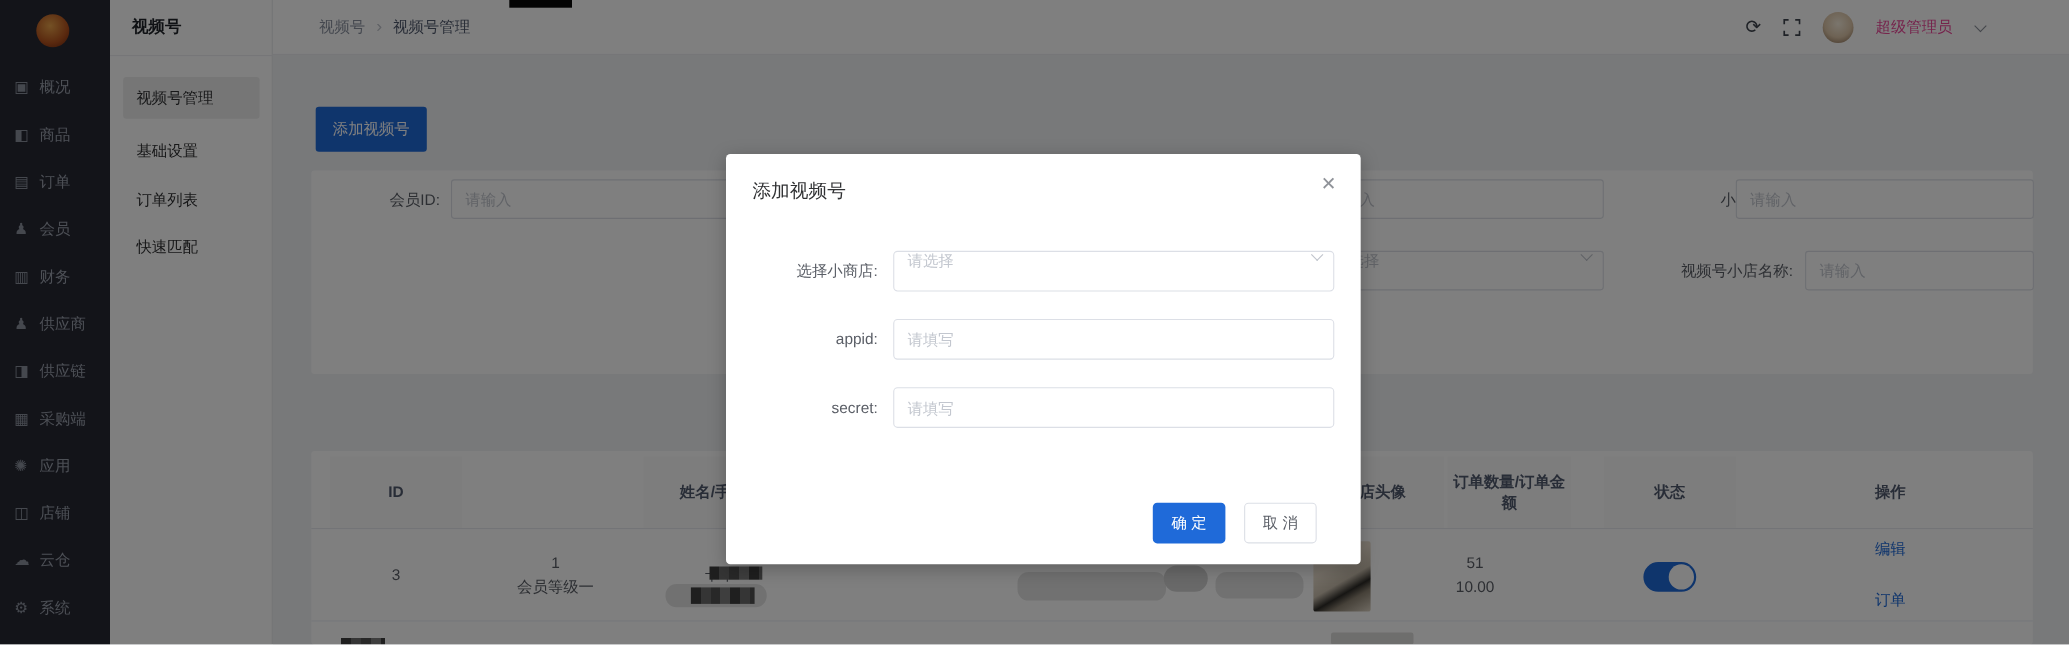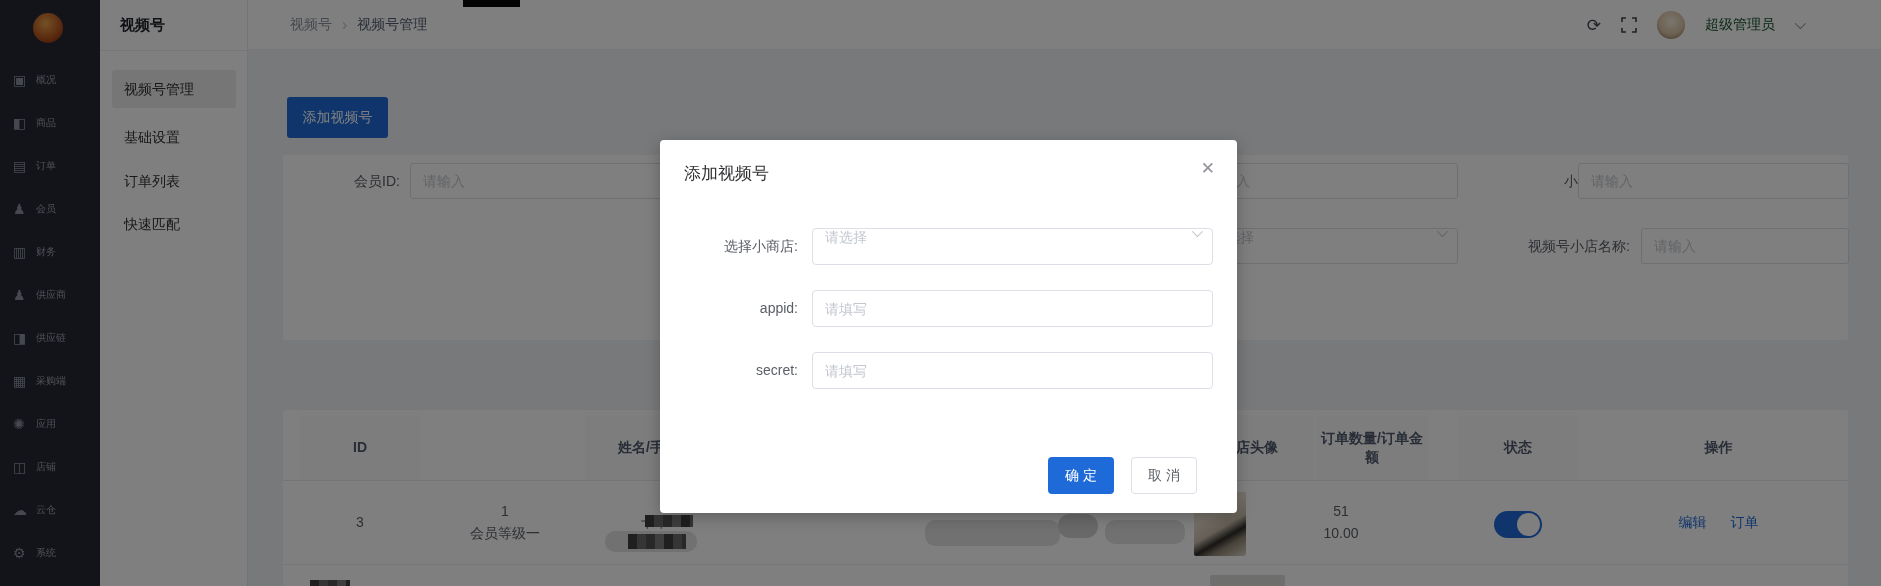--- a/index.html
+++ b/index.html
@@ -7,21 +7,21 @@
   body { font-family:"Liberation Sans","DejaVu Sans",sans-serif; font-size:14px; color:#303133; }
   .app { position:relative; width:1881px; height:586px; overflow:hidden; background:#f0f2f5; }
 
   
   .sidebar { position:absolute; left:0; top:0; width:100px; height:586px; background:#262833; z-index:2; }
   .logo { position:absolute; left:33px; top:13px; width:30px; height:30px; border-radius:50%;
           background:radial-gradient(circle at 42% 35%, #e8a24a, #b4521e 60%, #6f2a12 95%); }
   .nav { position:absolute; left:0; top:58px; width:100px; }
   .nav-item { display:flex; align-items:center; height:43px; padding-left:13px; color:#9aa0ac; cursor:pointer; }
   .nav-item .ni { width:20px; font-size:14px; color:#8b919d; }
-  .nav-item .nl { margin-left:3px; font-size:10px;text-align:center; }
+  .nav-item .nl { margin-left:3px; font-size:14px;text-align:center; }
 
   
   .submenu { position:absolute; left:100px; top:0; width:148px; height:586px; background:#ffffff;
              border-right:1px solid #e6e8ec; z-index:2; }
   .submenu-title { position:absolute; left:20px; top:0; height:50px; line-height:50px; font-size:15px;
                    font-weight:bold; color:#1f2329; }
   .submenu-divider { position:absolute; left:0; top:50px; width:148px; height:1px; background:#ecedf0; }
   .sm-item { position:absolute; left:12px; width:124px; height:38px; line-height:38px; padding-left:12px;
              font-size:14px; color:#303133; border-radius:3px; cursor:pointer; }
   .sm-item.active { background:#ececec; }
@@ -31,21 +31,21 @@
             border-bottom:1px solid #ecedf0; z-index:1; }
   .crumb { position:absolute; left:42px; top:0; height:50px; display:flex; align-items:center; gap:10px; font-size:14px; }
   .crumb .c1 { color:#8a919f; }
   .crumb .sep { color:#c0c4cc; font-size:16px; }
   .crumb .c2 { color:#515a6e; }
   .top-actions { position:absolute; right:78px; top:0; height:50px; display:flex; align-items:center; gap:20px; }
   .icon-refresh { font-size:17px; color:#3f454e; cursor:pointer; }
   .icon-fullscreen { width:16px; height:16px; cursor:pointer; }
   .user-avatar { width:28px; height:28px; border-radius:50%;
                  background:radial-gradient(circle at 50% 38%, #f6ecdb, #dcc5a8 55%, #8a6f55 95%); }
-  .user-name { font-size:14px; color:#14532d; }
+  .user-name { font-size:14px; color:#ec4899; }
   .chev { display:inline-block; width:8px; height:8px; border-right:1.4px solid #8a8f98;
           border-bottom:1.4px solid #8a8f98; transform:rotate(45deg) translateY(-2px); }
   .artifact { position:absolute; left:463px; top:0; width:57px; height:7px; background:#080808; z-index:3; }
 
   
   .btn-primary { background:#1f6ad9; color:#fff; border:none; border-radius:3px; font-size:14px; cursor:pointer; }
   .add-btn { position:absolute; left:287px; top:97px; width:101px; height:41px; z-index:1; }
 
   .panel { position:absolute; background:#fff; border-radius:3px; }
   .search-panel { left:283px; top:155px; width:1565px; height:185px; }
@@ -229,21 +229,21 @@
     <div class="pill mosaic-mid" style="position:absolute; left:822px; top:110px; width:80px; height:24px;"></div>
 
     <div class="shop-avatar"></div>
     <div class="td" style="left:1002px; width:112px;">
       <span>51</span>
       <span>10.00</span>
     </div>
     <div class="toggle">
         <span class="knob"></span>
       </div>
-    <div class="td" style="left:1306px; width:259px; flex-direction:row; gap:24px;">
+    <div class="td" style="left:1306px; width:259px; flex-direction:column; gap:24px;">
       <span class="link-blue">编辑</span>
       <span class="link-blue">订单</span>
     </div>
     <div class="row-underline"></div>
 
     <div class="mosaic-dark" style="position:absolute; left:27px; top:170px; width:40px; height:6px;"></div>
     <div style="position:absolute; left:927px; top:165px; width:75px; height:11px; background:#dddcda; border-radius:2px;"></div>
   </div>
 
   <div class="mask"></div>

